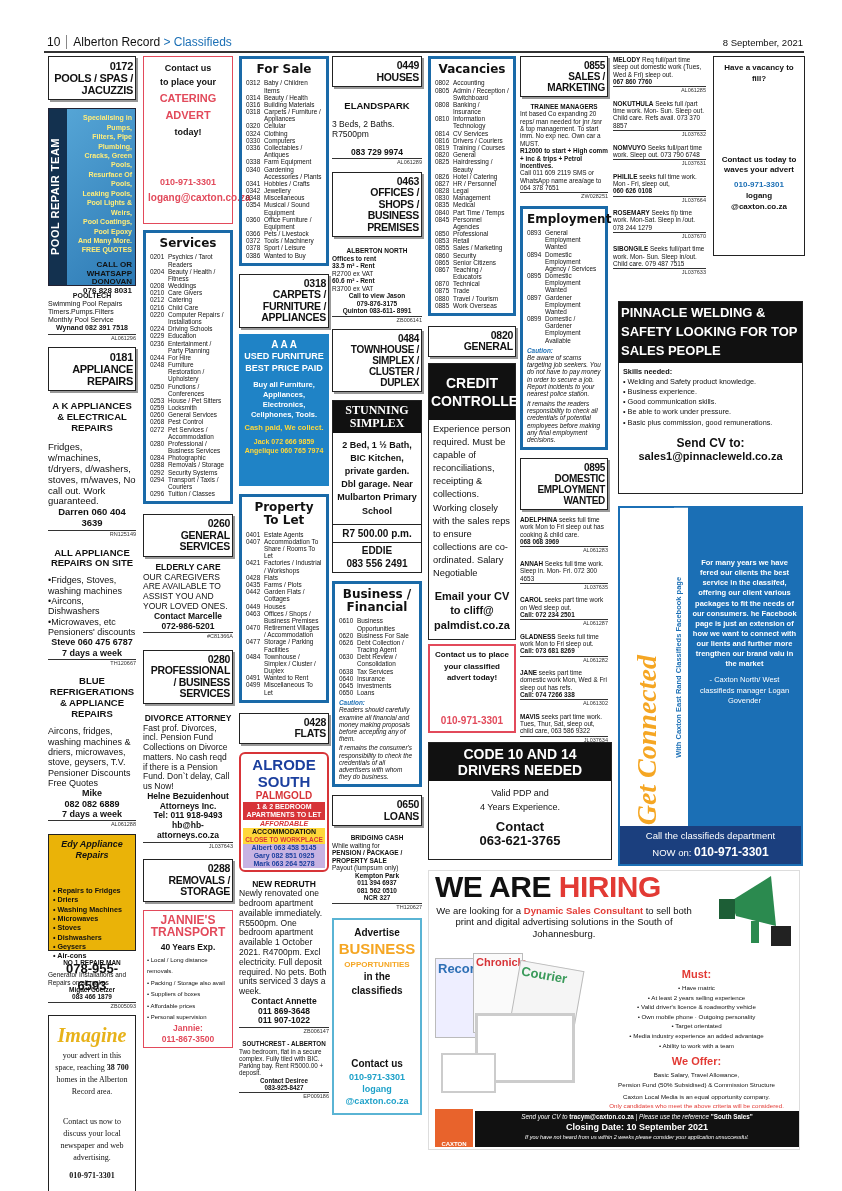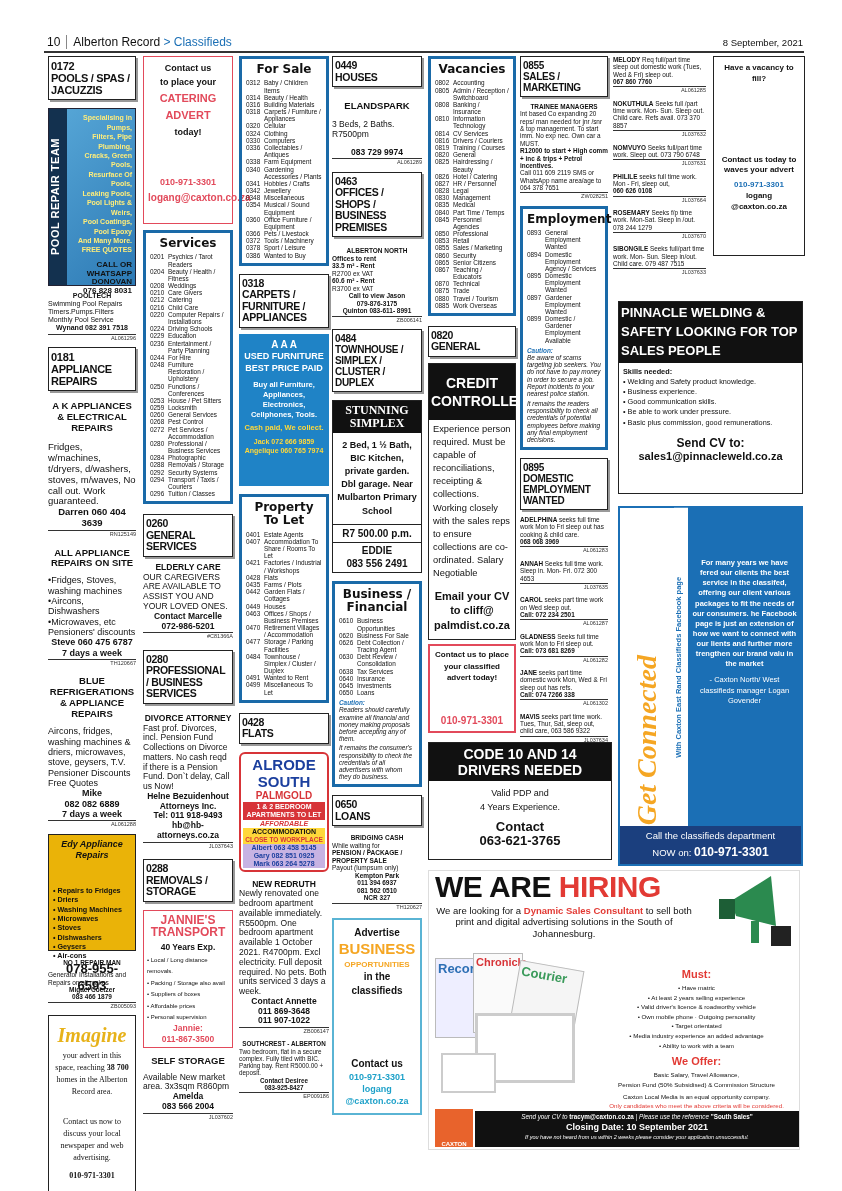--- a/index.html
+++ b/index.html
@@ -4,21 +4,21 @@
 <style>
 *{box-sizing:border-box;margin:0;padding:0}
 body{width:842px;height:1191px;background:#fff;font-family:"Liberation Sans",sans-serif;color:#111;position:relative;overflow:hidden}
 .abs{position:absolute}
 .hdr{left:47px;top:34px;width:756px;height:16px;font-size:12px;display:flex;align-items:center}
 .hdr .pg{font-weight:normal;padding-right:6px;border-right:1px solid #888;margin-right:6px}
 .hdr .cls{color:#1b6fb5}
 .hdr .date{position:absolute;right:0;font-size:9.5px}
 .rule{left:44px;top:51px;width:760px;height:2px;background:#333}
 .col{position:absolute;top:56px}
-.cat{border:1.5px solid #222;text-align:left;font-family:"Liberation Sans",sans-serif;font-weight:bold;font-stretch:condensed;line-height:1.1;padding:3px 2px;font-size:11px;letter-spacing:-0.3px;box-shadow:2px 2px 0 #999}
+.cat{border:1.5px solid #222;text-align:right;font-family:"Liberation Sans",sans-serif;font-weight:bold;font-stretch:condensed;line-height:1.1;padding:3px 2px;font-size:11px;letter-spacing:-0.3px;box-shadow:2px 2px 0 #999}
 .ad{font-size:8.5px;line-height:1.15}
 .ad .t{font-weight:bold;text-align:center}
 .ad .c{text-align:center;font-weight:bold}
 .ref{font-size:5.5px;text-align:right;border-top:1px solid #333;margin-top:1px;color:#333}
 .idx{border:3px solid #1a6aa8;padding:4px 4px;font-size:6.4px;line-height:1.12}
 .idx h3{text-align:center;font-size:12px;margin-bottom:3px;font-family:"DejaVu Sans",sans-serif;color:#111}
 .idx .r{display:flex}
 .idx .r span:first-child{width:18px;flex:none}
 .pool{background:linear-gradient(135deg,#58a8d8,#2d7ab5);color:#fff;height:178px;position:relative;border:1px solid #223;display:flex}
 .pool .side{width:18px;background:#13314f;writing-mode:vertical-rl;transform:rotate(180deg);font-weight:bold;font-size:11px;text-align:center;color:#fff;letter-spacing:0.5px}
@@ -272,27 +272,20 @@
     <div style="color:#e24a5b;font-weight:bold;font-size:12px;text-align:center;line-height:1.05">JANNIE'S TRANSPORT</div>
     <div style="font-weight:bold;font-size:8.5px;text-align:center">40 Years Exp.</div>
     <div>• <span>Local / Long distance removals.</span></div>
       <div>• <span>Packing / Storage also avail</span></div>
       <div>• <span>Suppliers of boxes</span></div>
       <div>• <span>Affordable prices</span></div>
       <div>• <span>Personal supervision</span></div>
     <div style="color:#e24a5b;font-weight:bold;font-size:8.5px;text-align:center;line-height:1.2">Jannie:</div>
     <div style="color:#e24a5b;font-weight:bold;font-size:8.5px;text-align:center;line-height:1.2">011-867-3500</div>
   </div>
-  <div class="ad" style="margin-top:8px;font-size:8.5px">
-    <div class="t" style="font-size:9.5px">SELF STORAGE</div>
-    <div style="margin-top:6px">Available New market area. 3x3sqm R860pm</div>
-    <div class="c">Amelda</div>
-      <div class="c">083 566 2004</div>
-    <div class="ref">JL037602</div>
-  </div>
 </div>
 
 <div class="col" style="left:239px;width:90px">
   <div class="idx">
       <h3>For Sale</h3>
       <div id="fs">
         <div class="r">
           <span>0312</span>
           <span>Baby / Children Items</span>
         </div>

